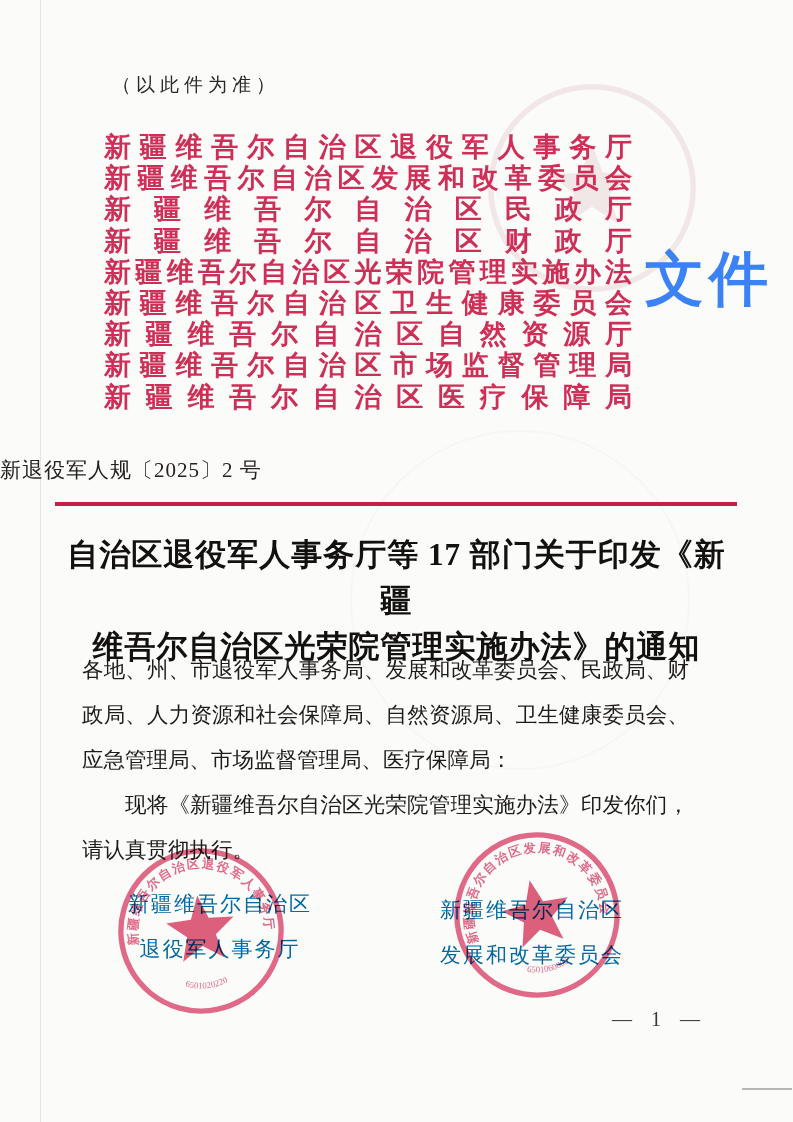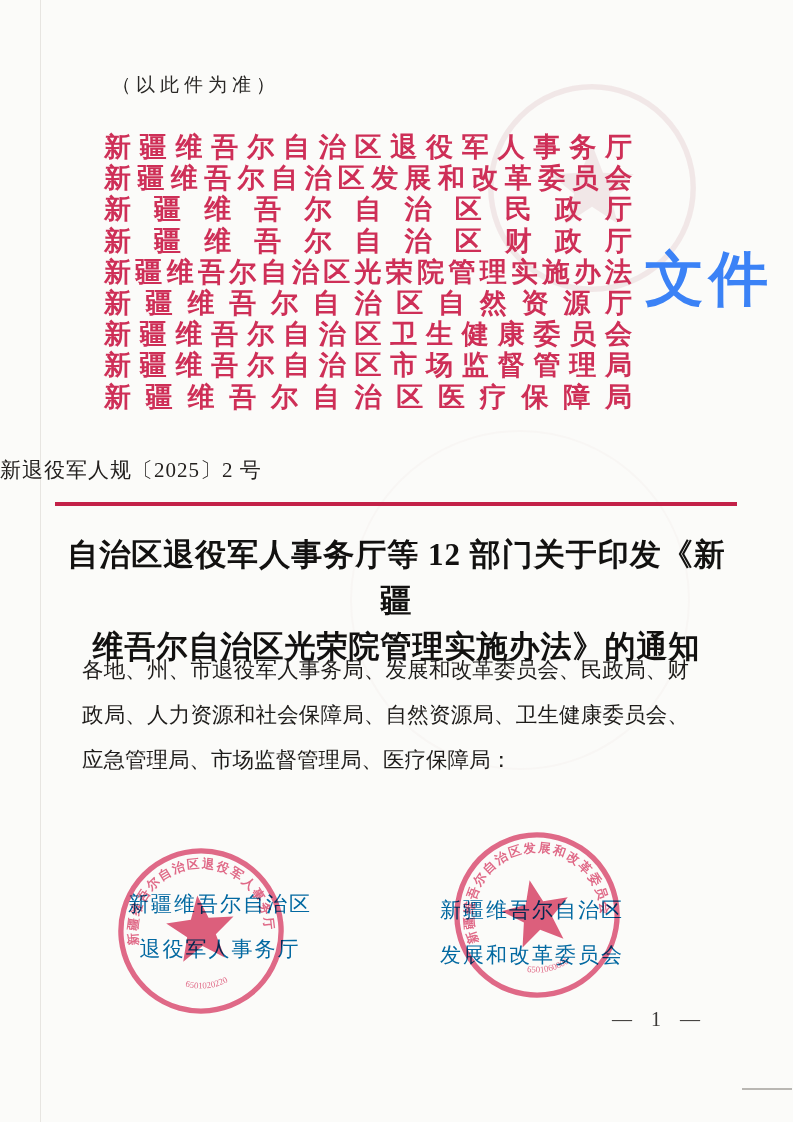--- a/index.html
+++ b/index.html
@@ -105,39 +105,40 @@
   <div class="ghost-ring mid"></div>
 
   <div class="corner-note">（以此件为准）</div>
 
   <div class="dept-block">
       <div class="dept-line">新疆维吾尔自治区退役军人事务厅</div>
       <div class="dept-line">新疆维吾尔自治区发展和改革委员会</div>
       <div class="dept-line">新疆维吾尔自治区民政厅</div>
       <div class="dept-line">新疆维吾尔自治区财政厅</div>
       <div class="dept-line">新疆维吾尔自治区光荣院管理实施办法</div>
+      <div class="dept-line">新疆维吾尔自治区卫生健康委员会</div>
       <div class="dept-line">新疆维吾尔自治区自然资源厅</div>
-      <div class="dept-line">新疆维吾尔自治区卫生健康委员会</div>
       <div class="dept-line">新疆维吾尔自治区市场监督管理局</div>
       <div class="dept-line">新疆维吾尔自治区医疗保障局</div>
     </div>
 
   <div class="file-label">文件</div>
 
   <div class="doc-number">新退役军人规〔2025〕2 号</div>
 
   <div class="red-rule"></div>
 
   <div class="doc-title">
-    <div>自治区退役军人事务厅等 12 部门关于印发《新疆</div>
+    <div>自治区退役军人事务厅等 17 部门关于印发《新疆</div>
     <div>维吾尔自治区光荣院管理实施办法》的通知</div>
   </div>
 
   <div class="body-block">
     <div class="body-par">各地、州、市退役军人事务局、发展和改革委员会、民政局、财政局、人力资源和社会保障局、自然资源局、卫生健康委员会、应急管理局、市场监督管理局、医疗保障局：</div>
+    <div class="body-par body-par-indent">现将《新疆维吾尔自治区光荣院管理实施办法》印发你们，请认真贯彻执行。</div>
   </div>
 
   <div class="signature sig-left">
     <div>新疆维吾尔自治区</div>
     <div>退役军人事务厅</div>
   </div>
   <div class="signature sig-right">
     <div>新疆维吾尔自治区</div>
     <div>发展和改革委员会</div>
   </div>

